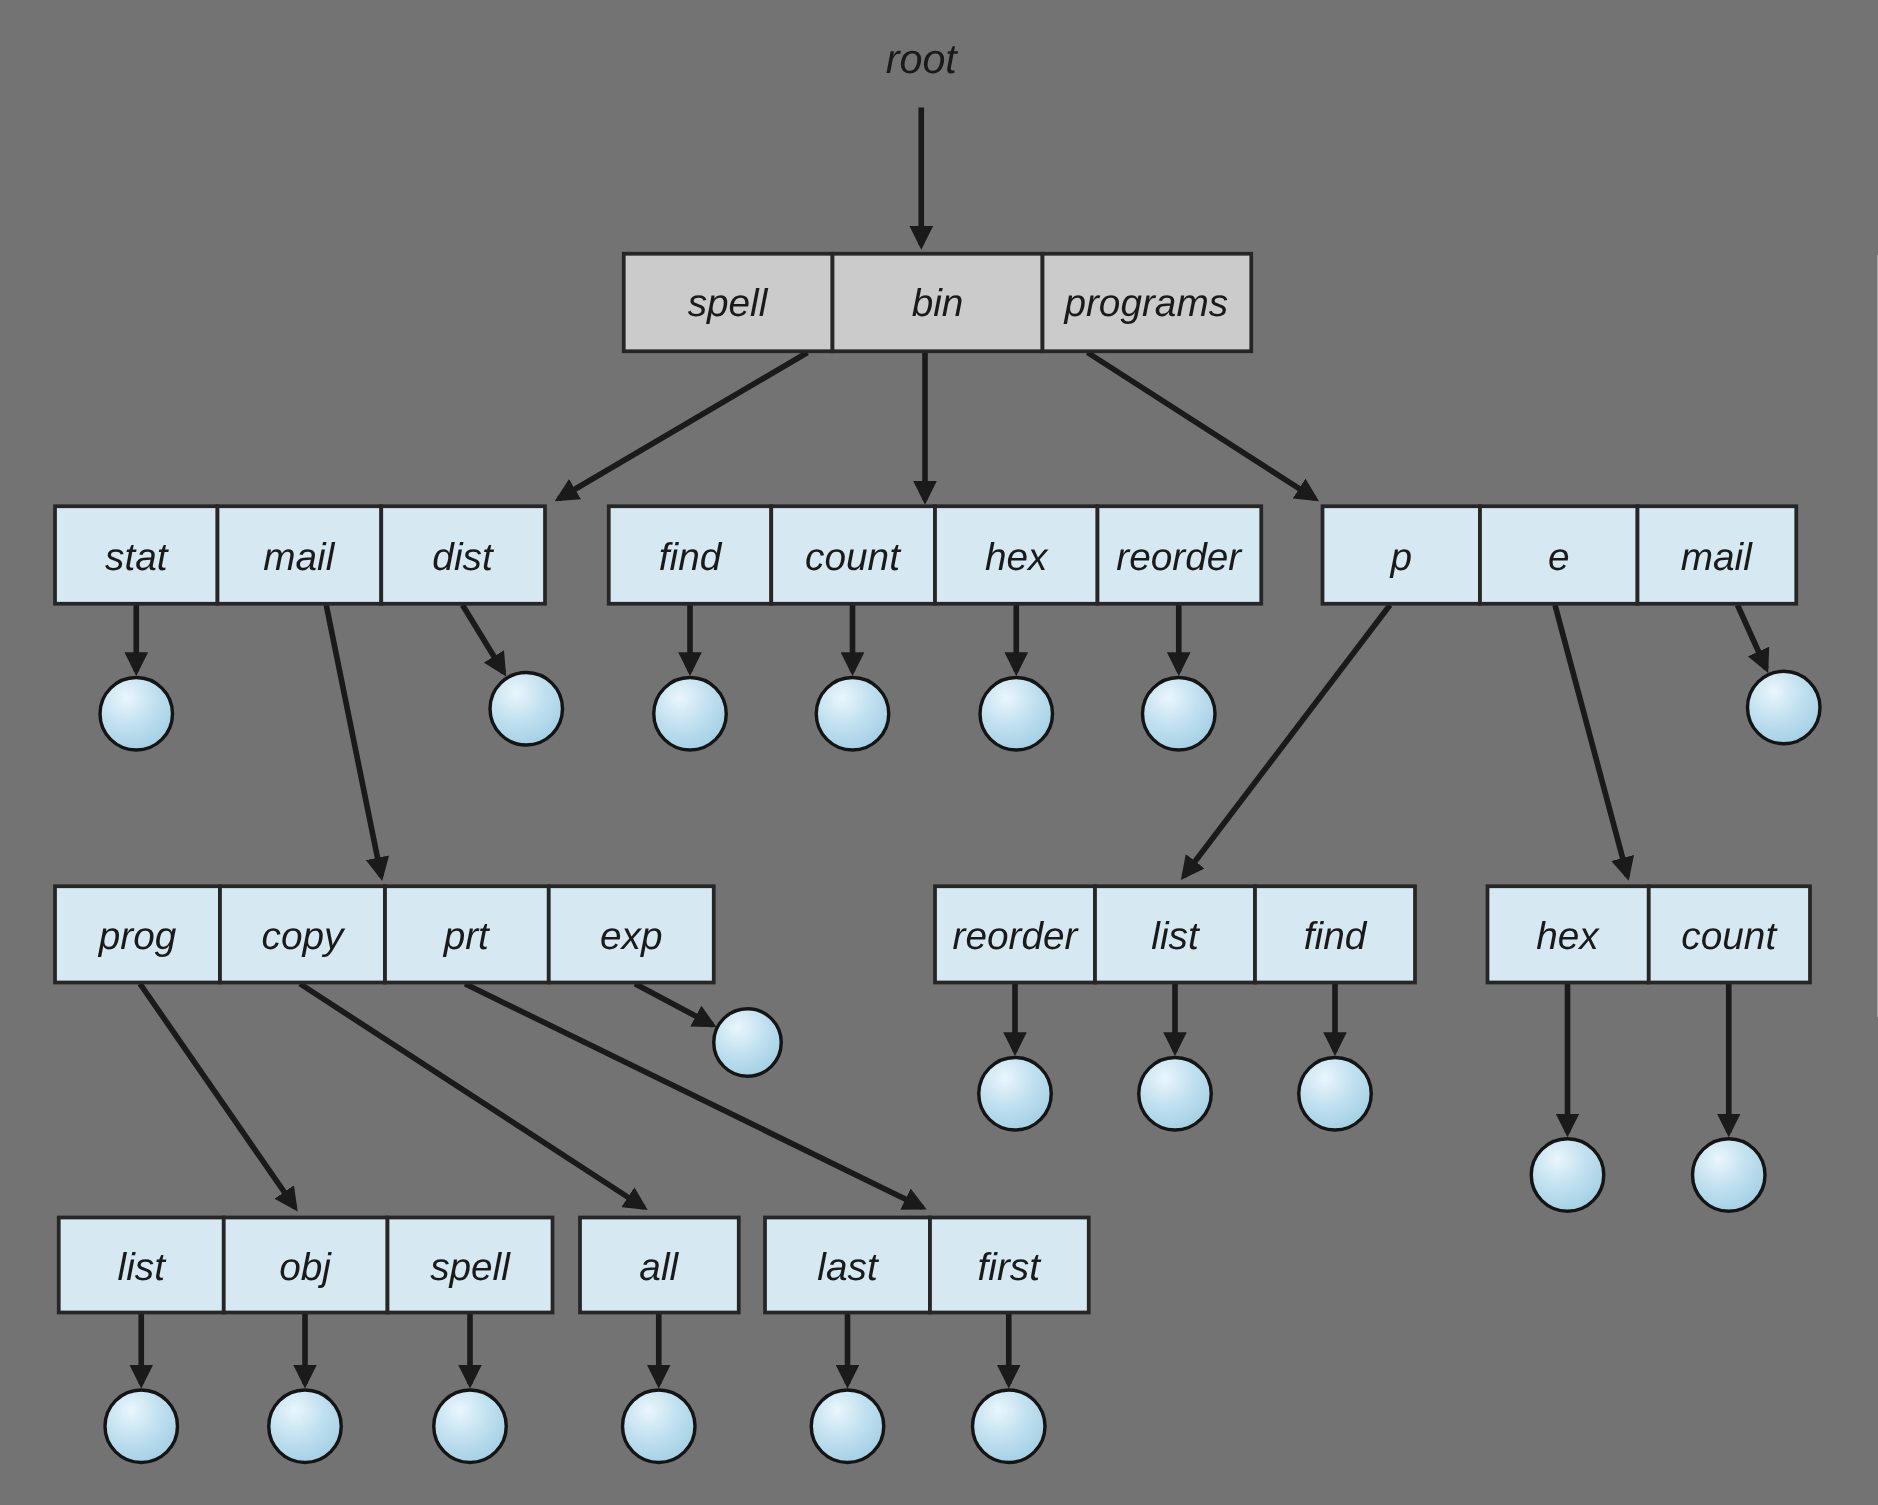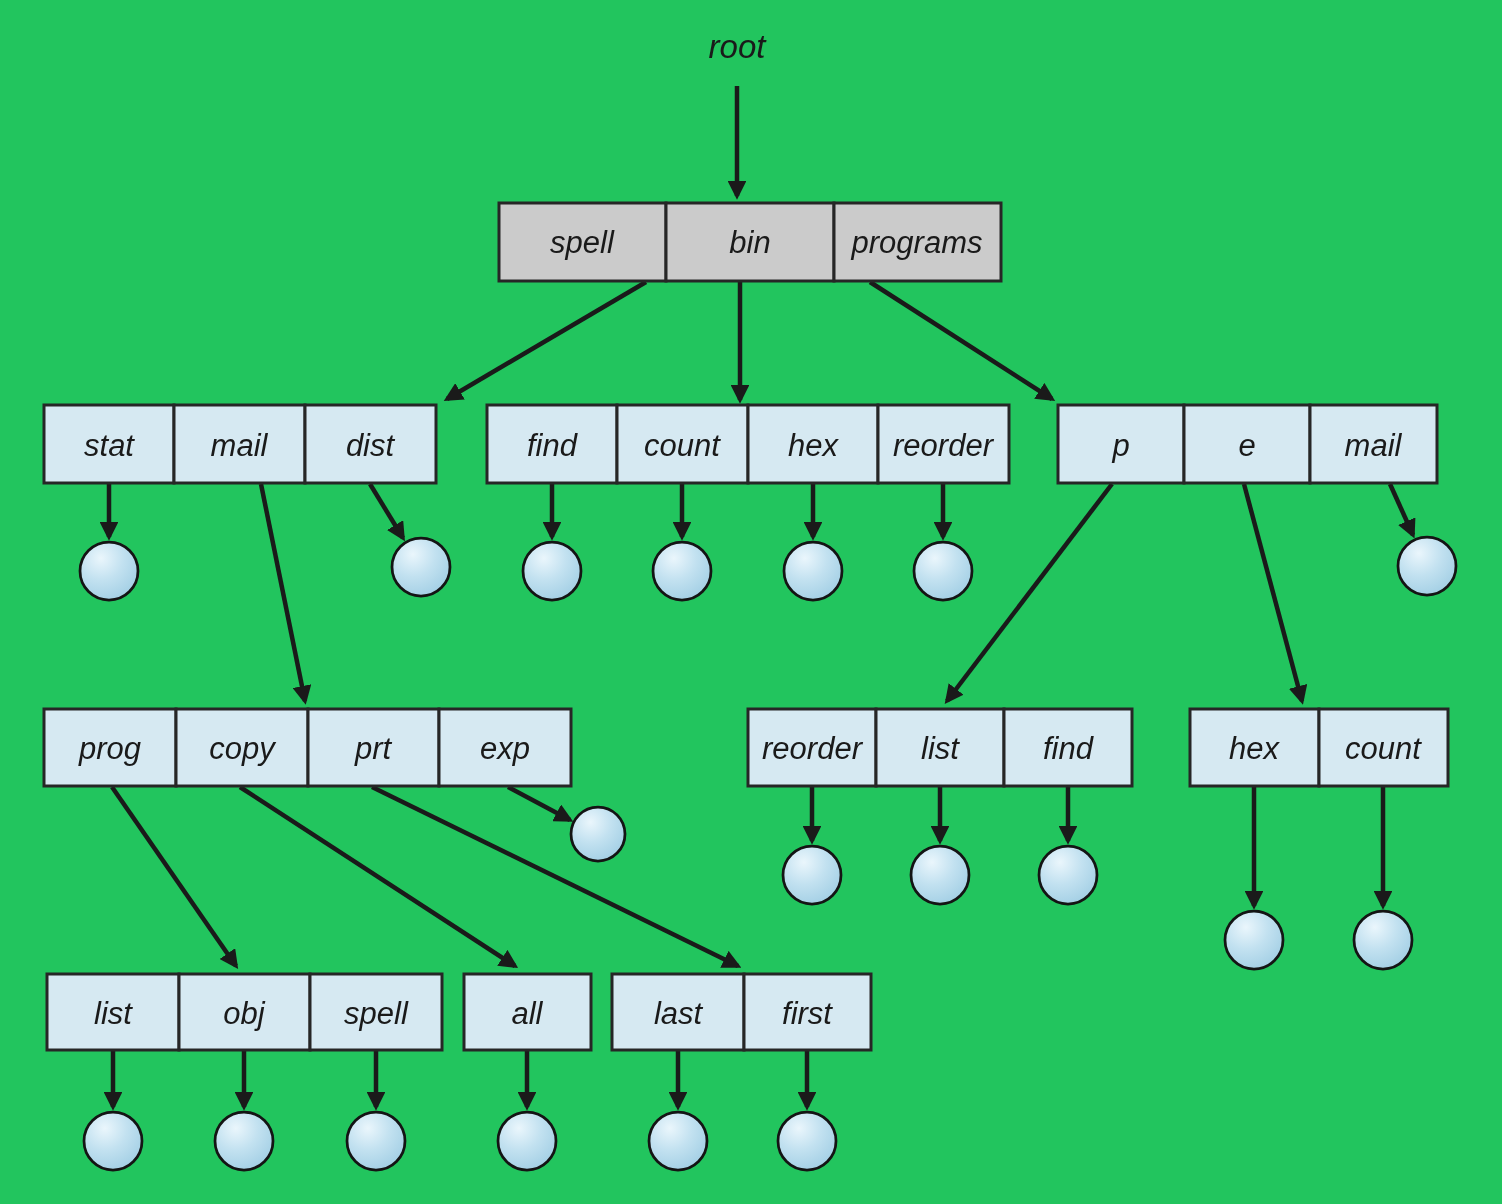--- a/index.html
+++ b/index.html
@@ -1,18 +1,18 @@
 <!DOCTYPE html>
 <html><head>
 <meta charset="utf-8">
 <style>
   html, body { margin: 0; padding: 0; background: #ffffff; }
   .stage {
     width: 1502px; height: 1204px;
-    background: #22c55e;
+    background: #737373;
     font-family: "Liberation Sans", sans-serif;
   }
   svg { display: block; }
   .cell {
     stroke: #262626;
     stroke-width: 3;
   }
   .cell-root { fill: #cbcbcb; }
   .cell-dir  { fill: #d6e9f2; }
   .lbl {

